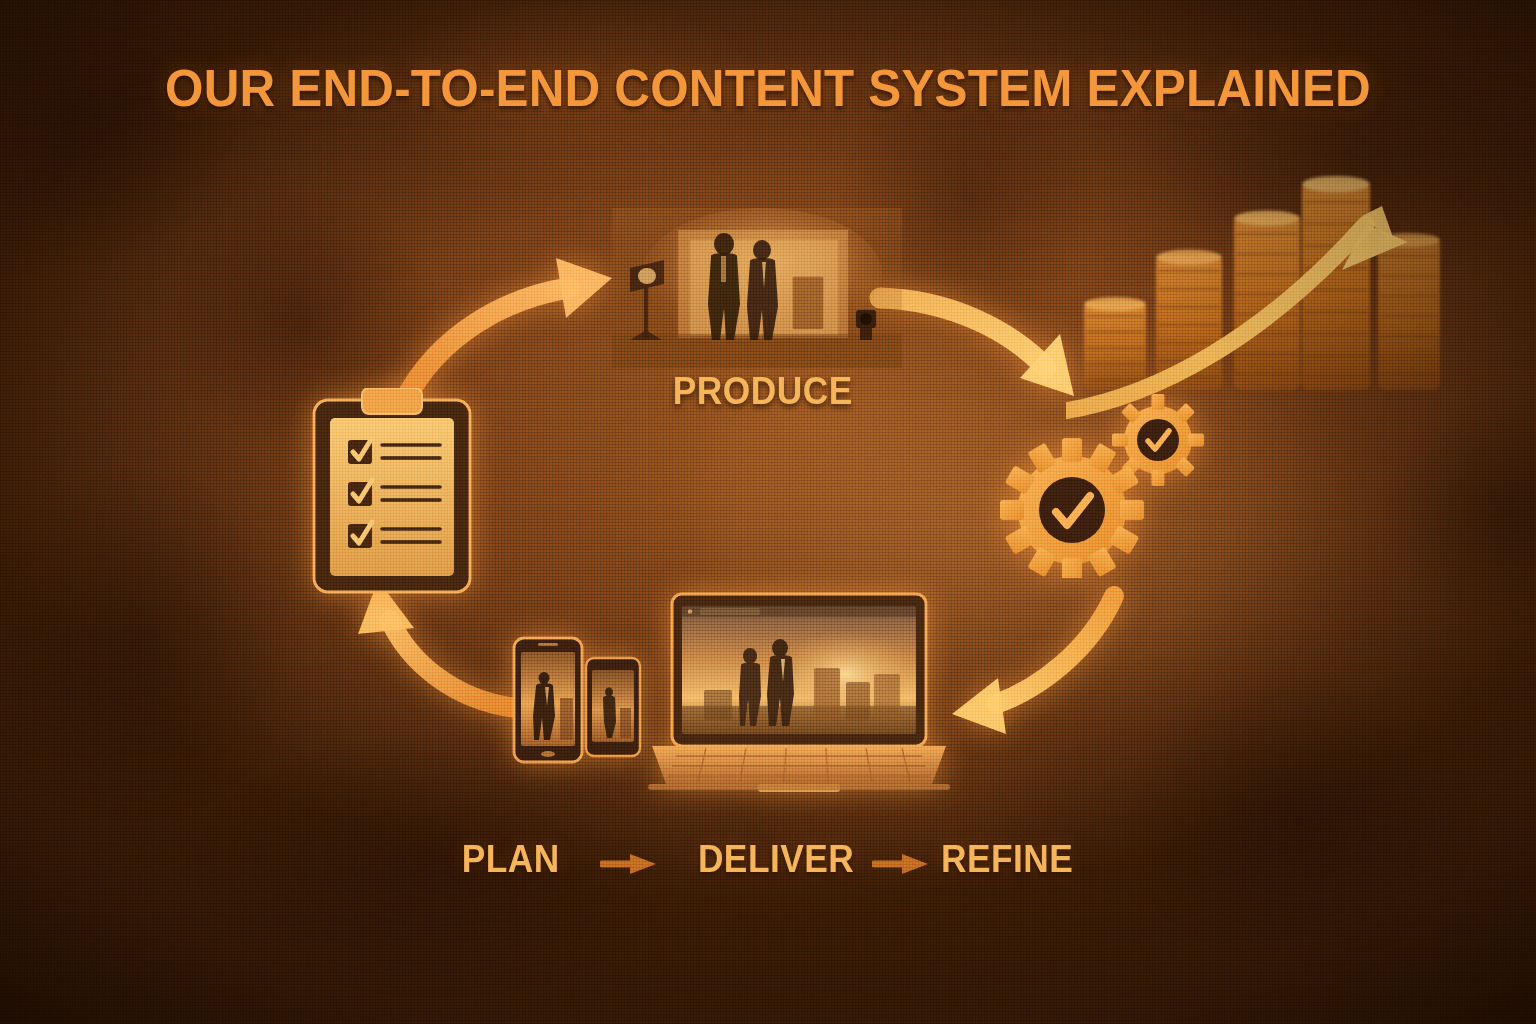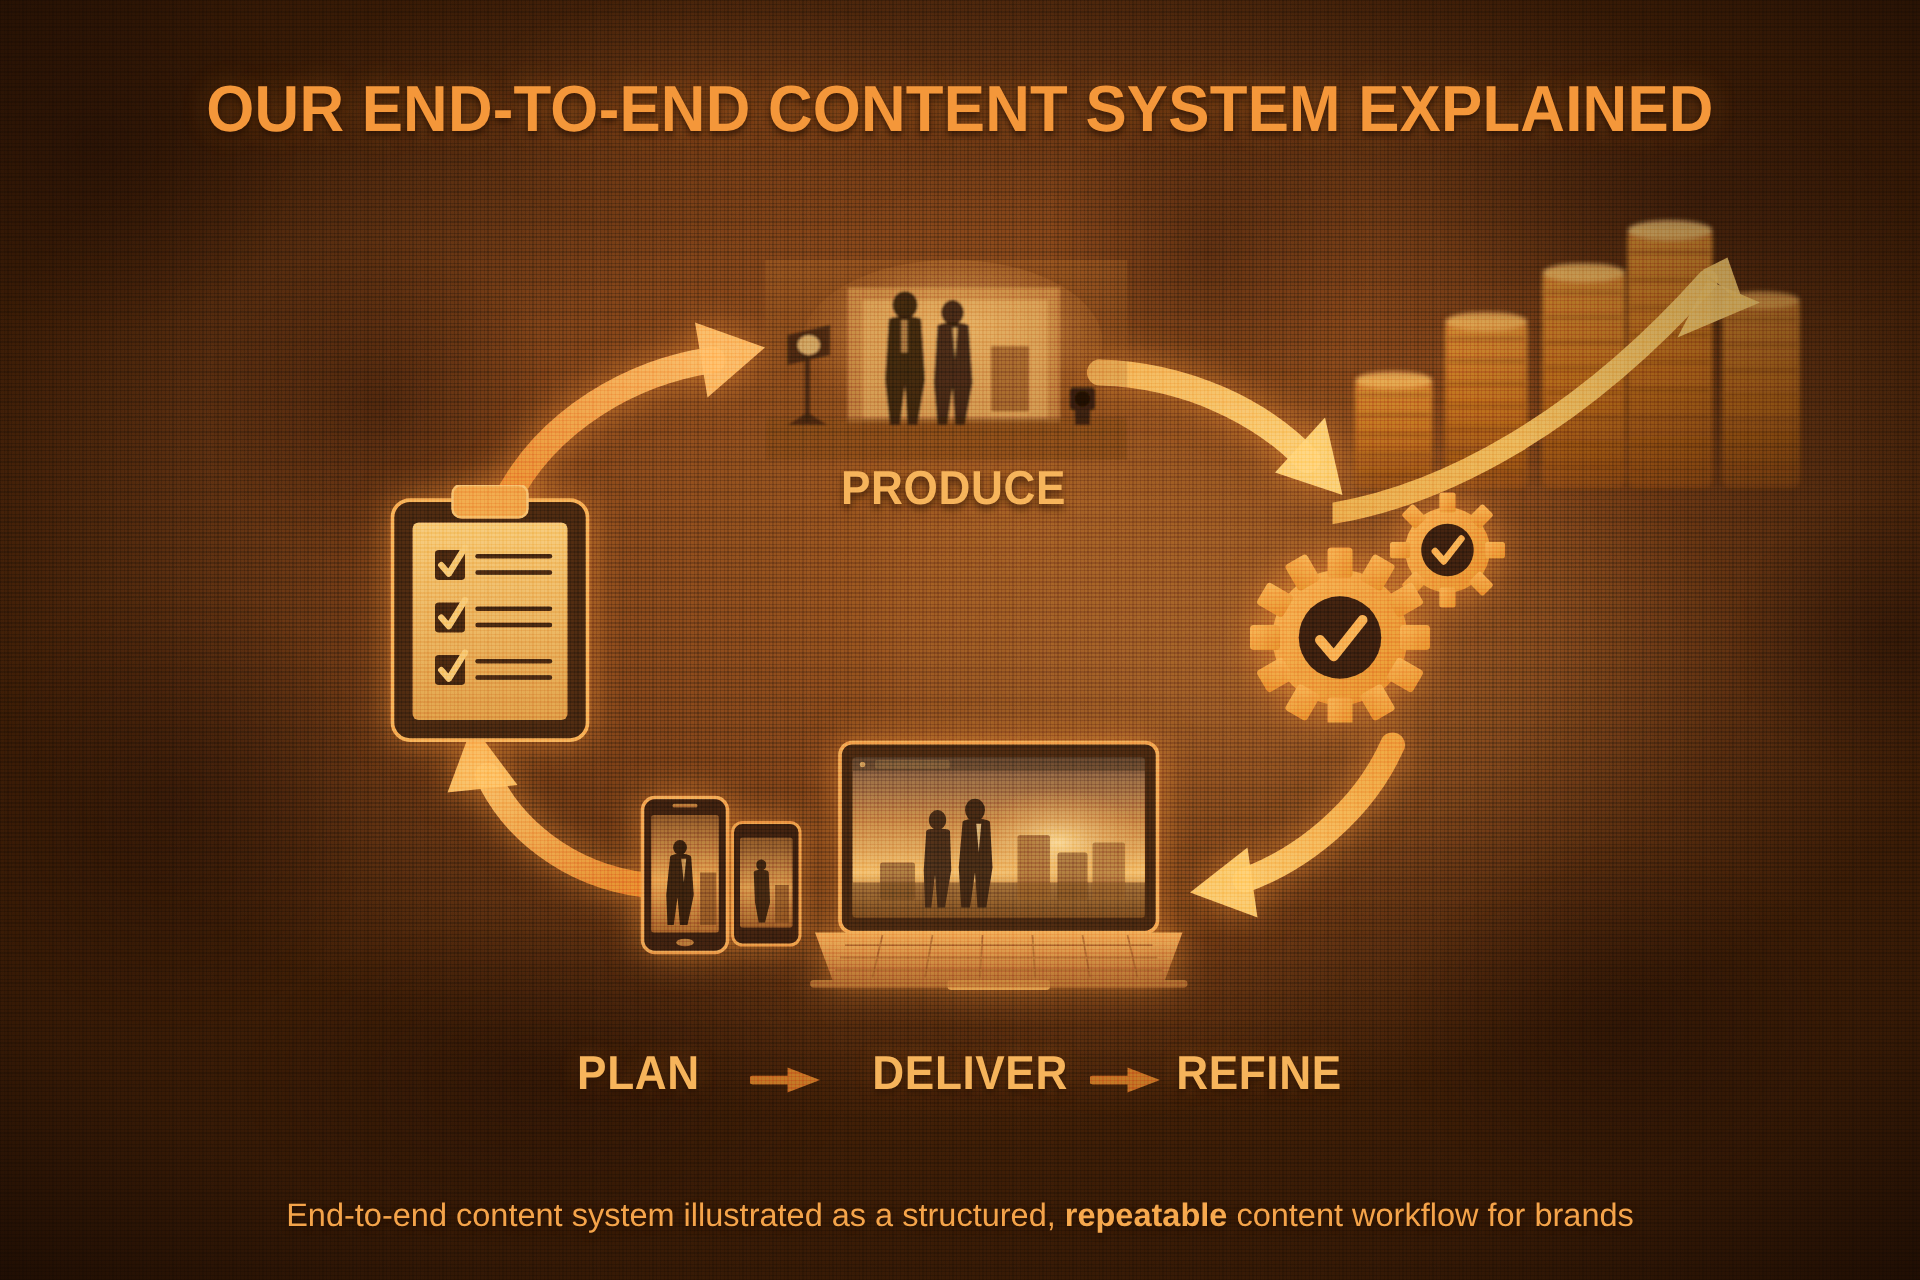--- a/index.html
+++ b/index.html
@@ -497,17 +497,14 @@
   <div class="bg-grain"></div>
   <div class="vignette"></div>
 
   <div class="title">OUR END-TO-END CONTENT SYSTEM EXPLAINED</div>
 
   <div class="step-label" id="lbl-produce">PRODUCE</div>
   <div class="step-label" id="lbl-plan">PLAN</div>
   <div class="step-label" id="lbl-deliver">DELIVER</div>
   <div class="step-label" id="lbl-refine">REFINE</div>
 
-  <div class="caption">
-    <span>End-to-end content system illustrated as a structured, </span><b>repeatable</b><span> content workflow for brands</span>
-  </div>
 
 </div>
 
 </body></html>

